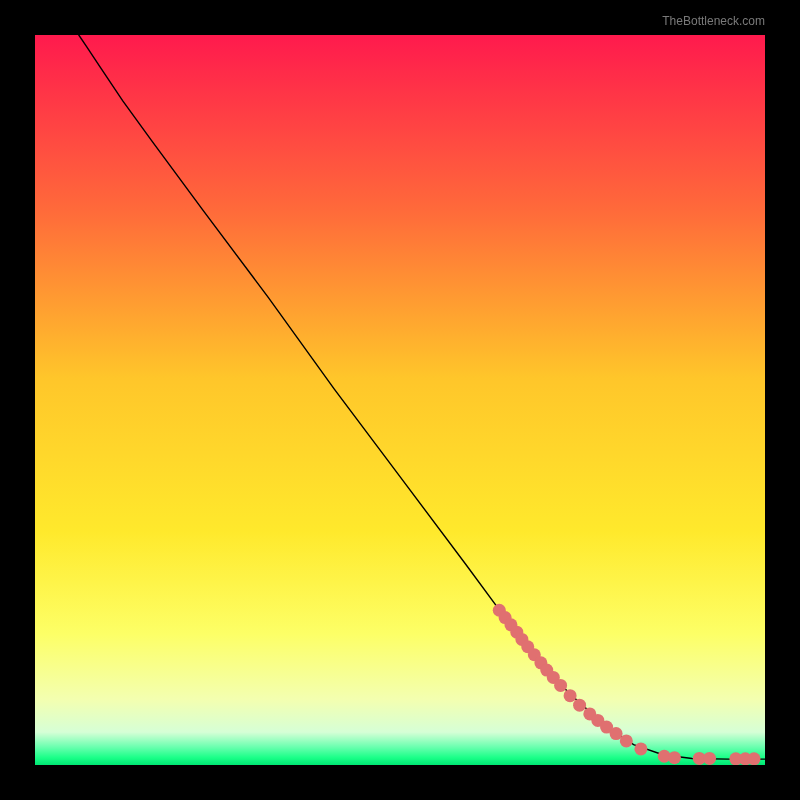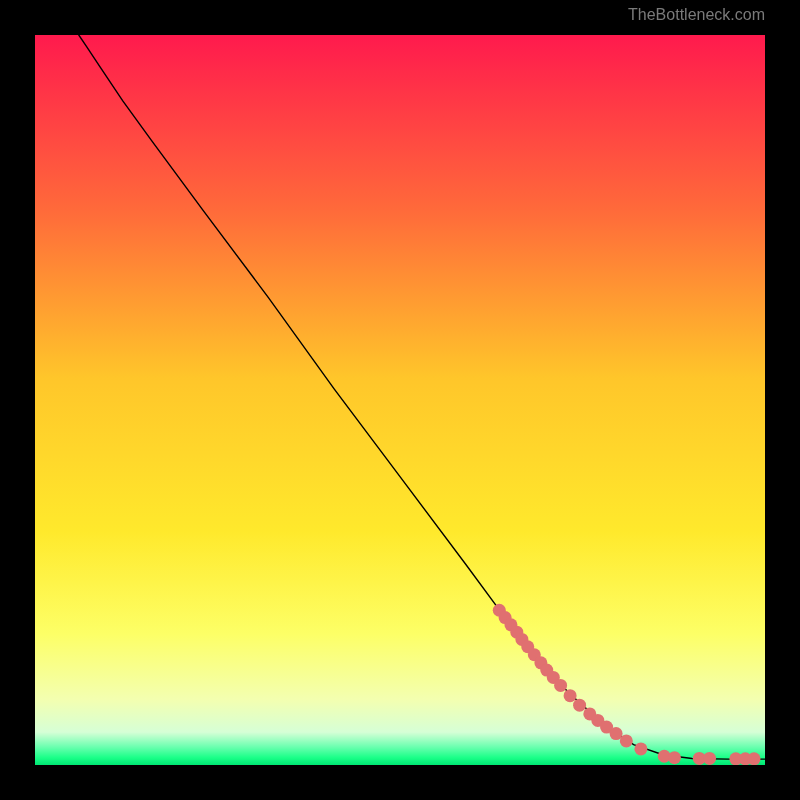--- a/index.html
+++ b/index.html
@@ -12,24 +12,24 @@
   }
   .plot-area {
     position: absolute;
     left: 35px;
     top: 35px;
     width: 730px;
     height: 730px;
   }
   .attribution {
     position: absolute;
-    top: 6px;
+    top: 14px;
     right: 35px;
     font-family: Arial, Helvetica, sans-serif;
-    font-size: 16px;
+    font-size: 12px;
     color: #7a7a7a;
     font-weight: 400;
     letter-spacing: 0;
   }
   svg { display: block; }
   .curve-path {
     fill: none;
     stroke: #000;
     stroke-width: 1.4;
     stroke-linecap: round;

